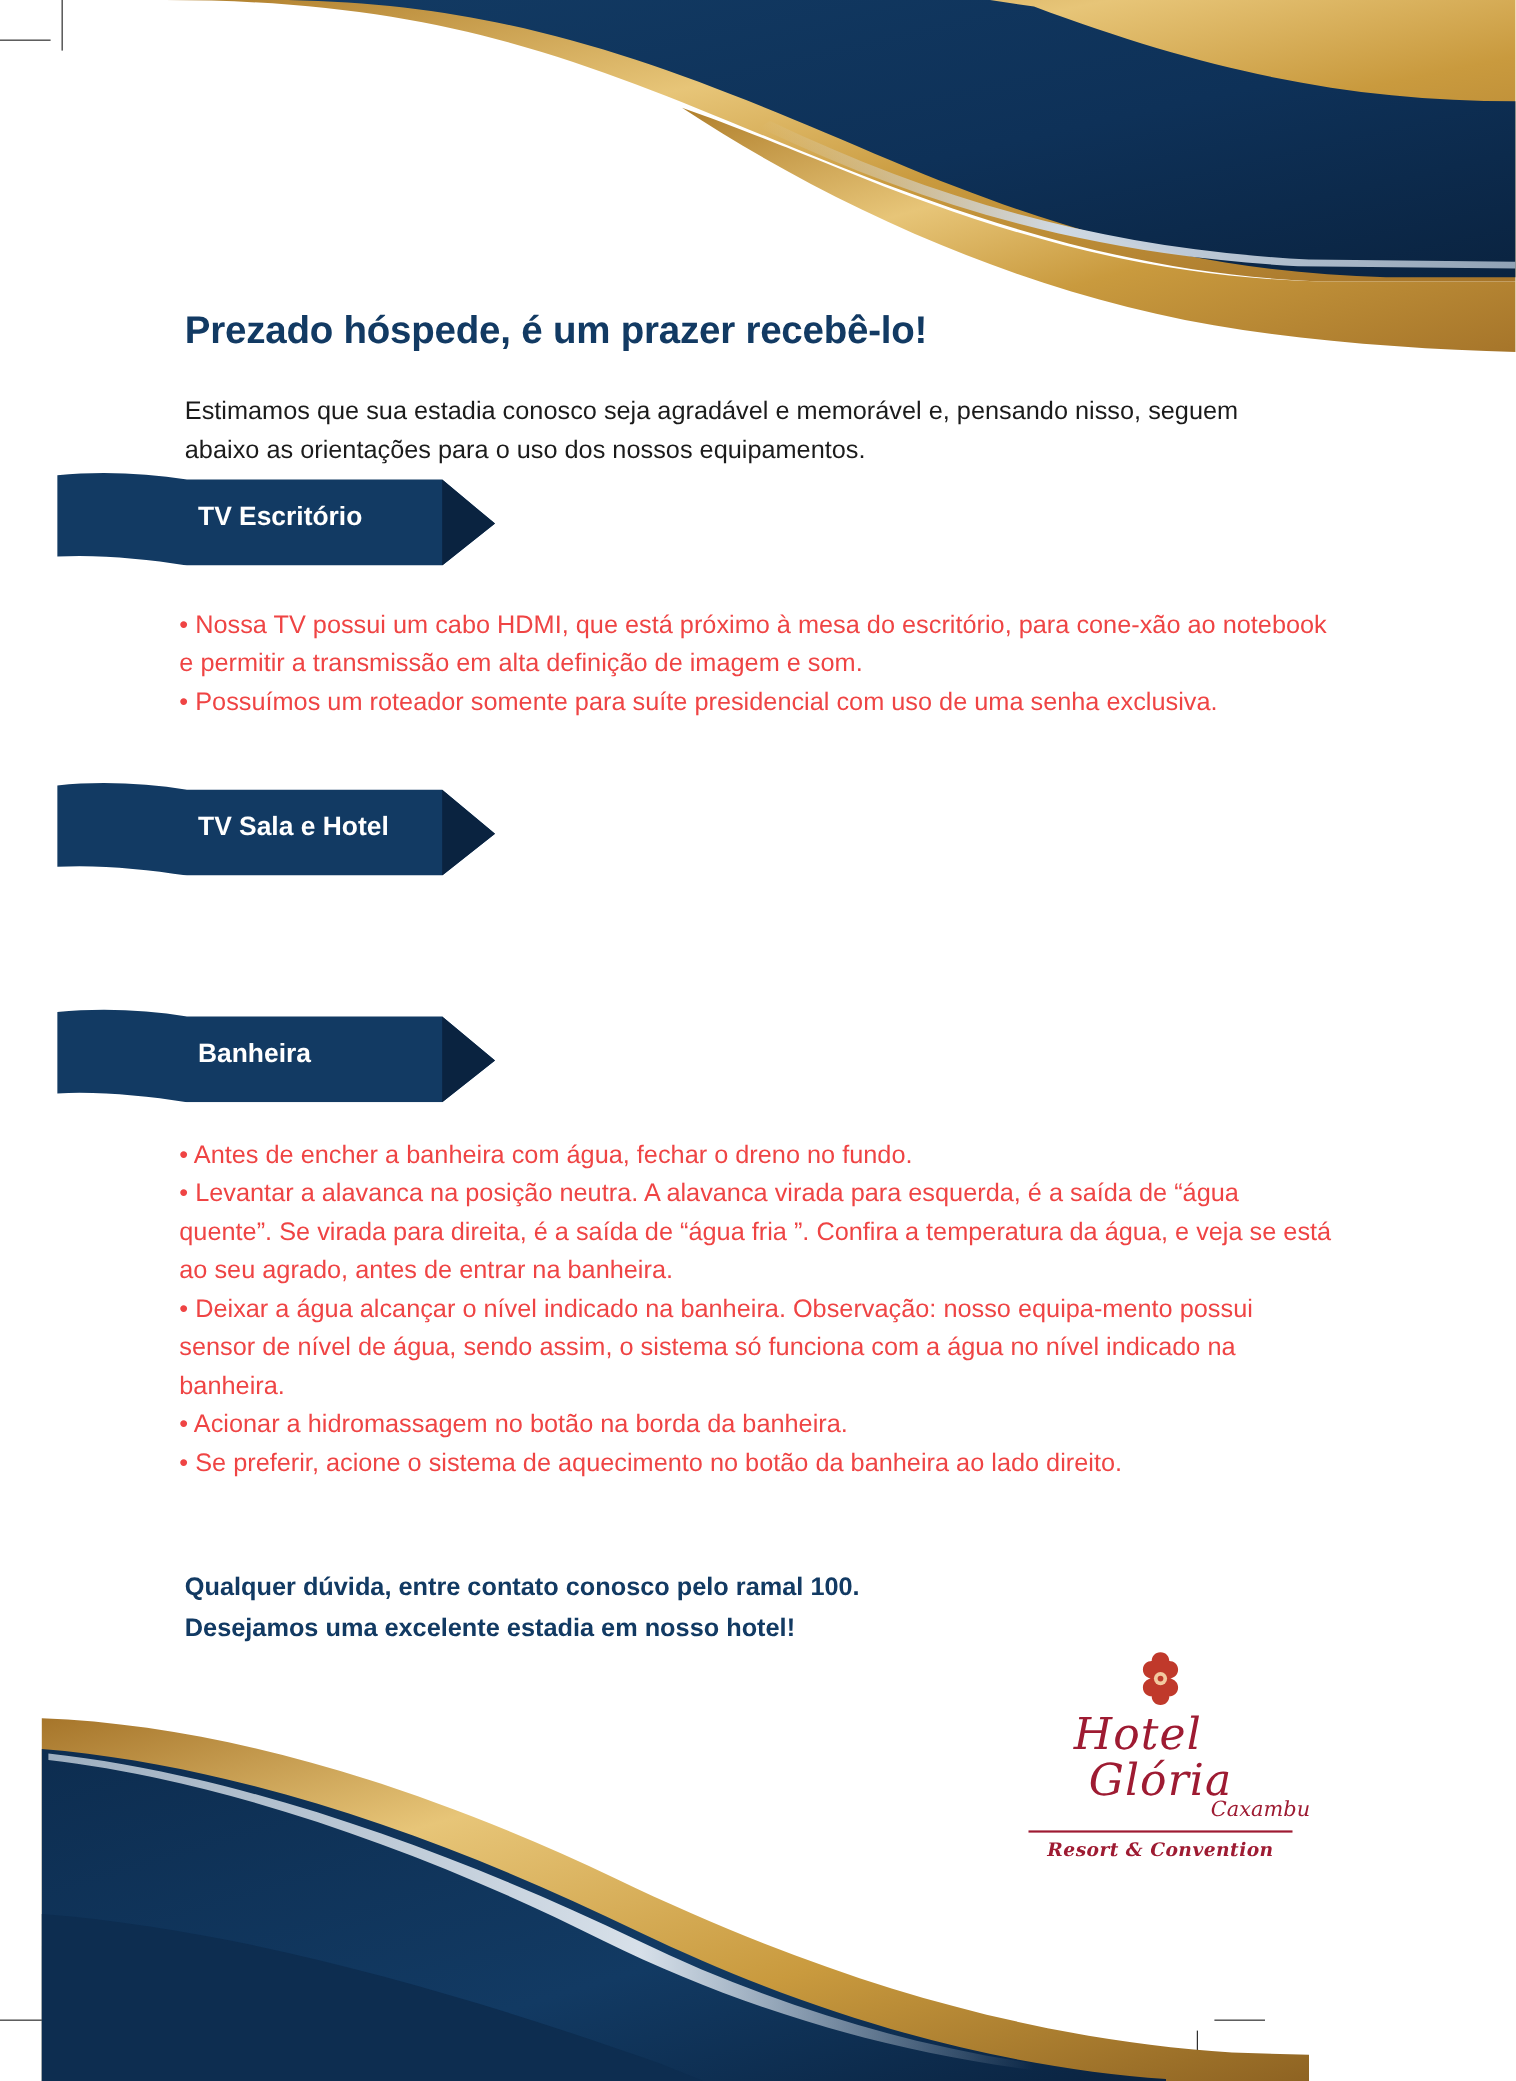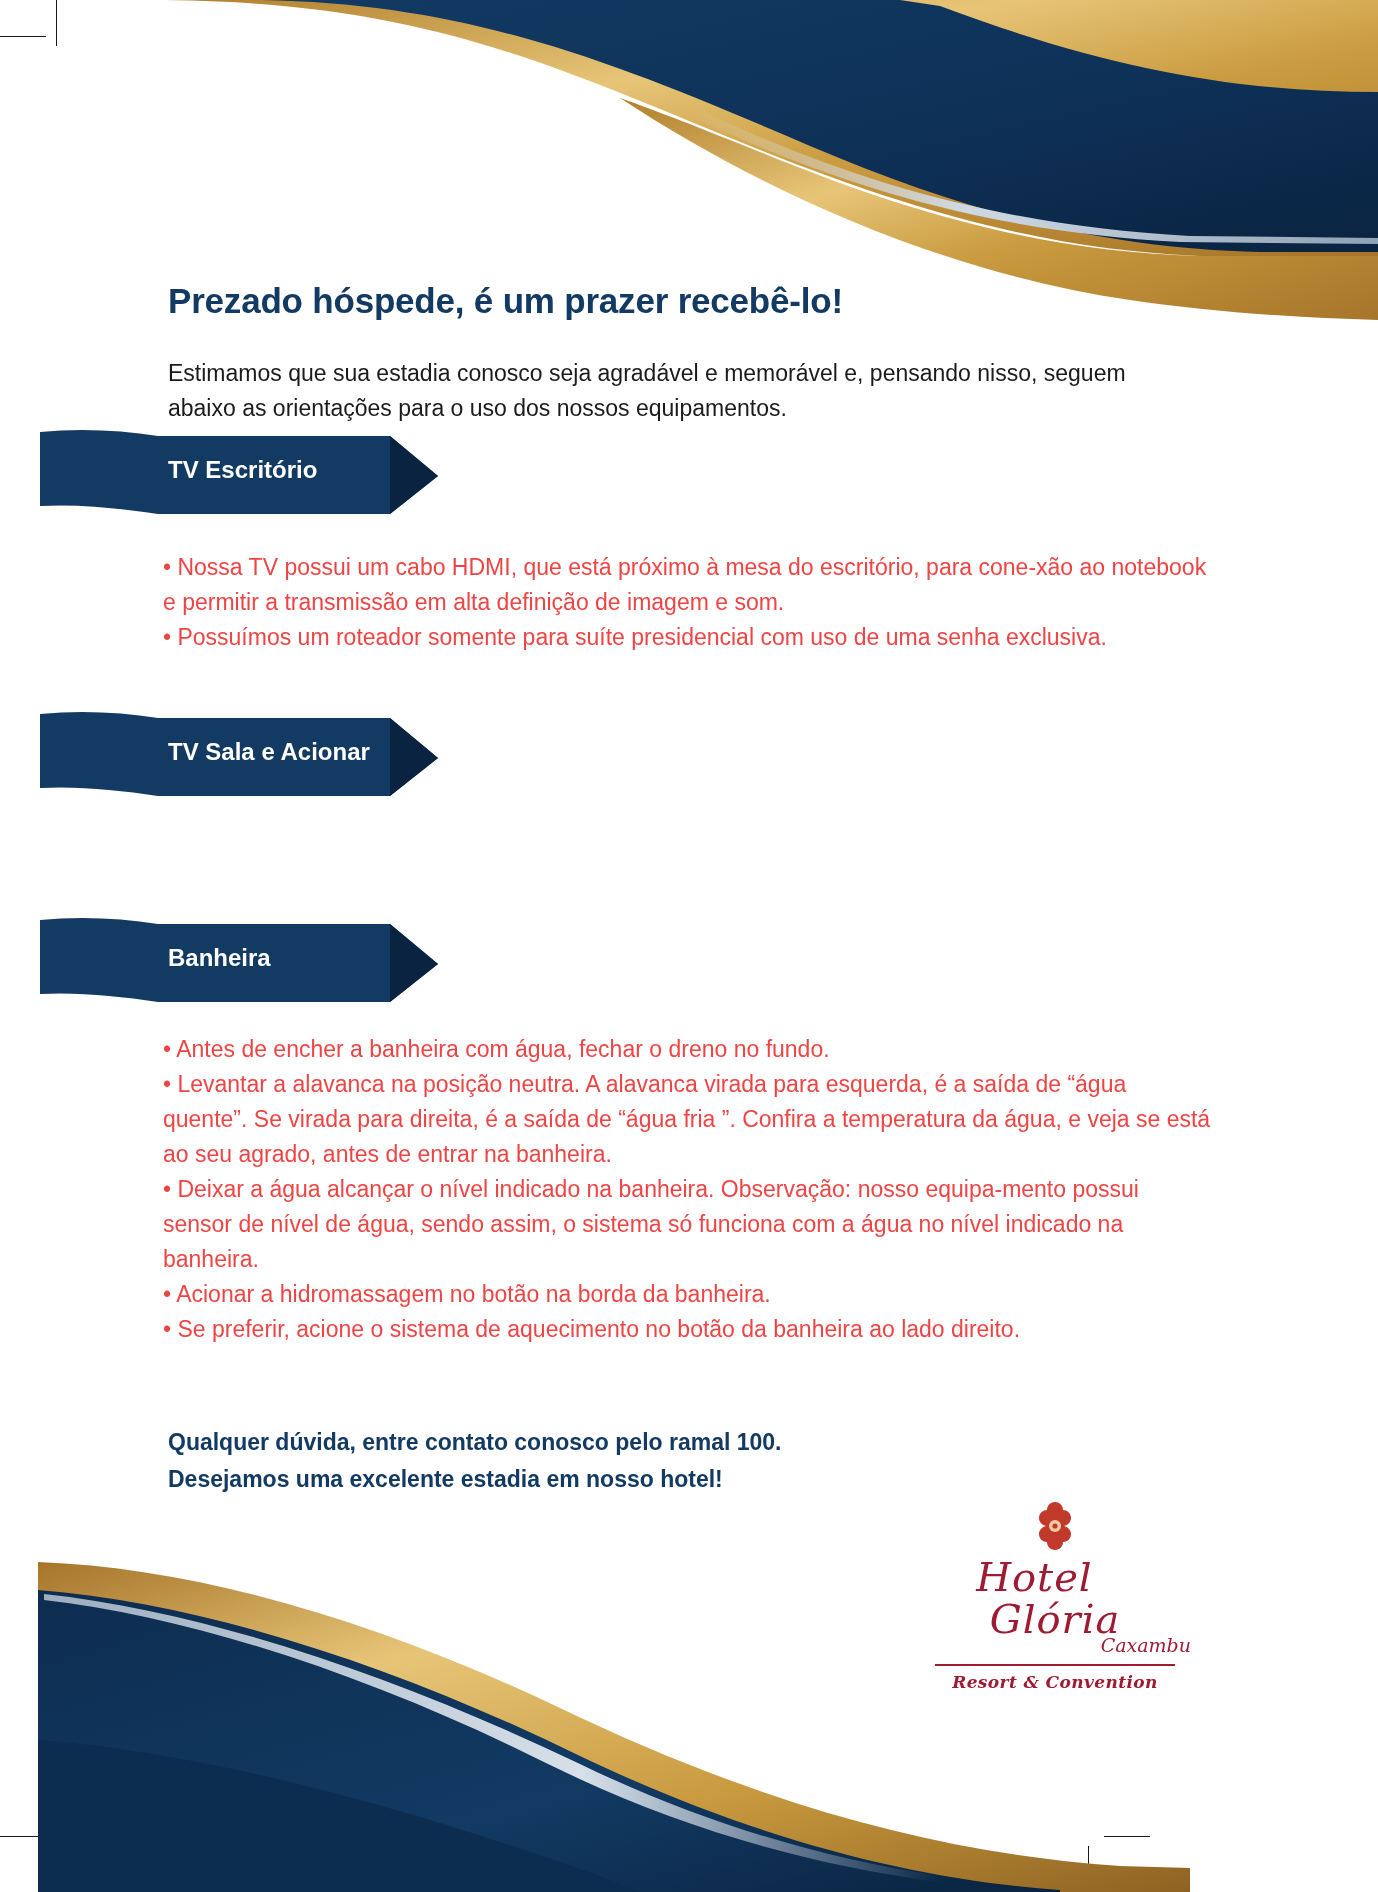--- a/index.html
+++ b/index.html
@@ -62,21 +62,21 @@
     top: 356px;
     width: 1030px;
     font-size: 23px;
     line-height: 35px;
     color: #1b1b1b;
   }
 
   
   .band {
     position: absolute;
-    left: 40px;
+    left: 52px;
     height: 86px;
   }
   .band svg { display: block; }
   .band .band-label {
     position: absolute;
     left: 128px;
     top: 28px;
     font-size: 24px;
     font-weight: bold;
     color: #ffffff;
@@ -243,21 +243,21 @@
     <div class="para" style="top:550px;">
       <p>• Nossa TV possui um cabo HDMI, que está próximo à mesa do escritório, para cone-xão ao notebook e permitir a transmissão em alta definição de imagem e som.</p>
       <p>• Possuímos um roteador somente para suíte presidencial com uso de uma senha exclusiva.</p>
     </div>
 
     <div class="band" style="top:710px; width:430px;">
       <svg width="430" height="86" viewBox="0 0 430 86" xmlns="http://www.w3.org/2000/svg">
         <path d="M0,4 C 40,0 80,2 118,8 L 350,8 L 398,48 L 350,86 L 118,86 C 78,80 38,76 0,78 Z" fill="#123a63"></path>
         <path d="M350,8 L398,48 L350,86 Z" fill="#0a2340"></path>
       </svg>
-      <span class="band-label">TV Sala e Acionar</span>
+      <span class="band-label">TV Sala e Hotel</span>
     </div>
 
     <div class="para" style="top:832px;">
     </div>
 
     <div class="band" style="top:916px; width:430px;">
       <svg width="430" height="86" viewBox="0 0 430 86" xmlns="http://www.w3.org/2000/svg">
         <path d="M0,4 C 40,0 80,2 118,8 L 350,8 L 398,48 L 350,86 L 118,86 C 78,80 38,76 0,78 Z" fill="#123a63"></path>
         <path d="M350,8 L398,48 L350,86 Z" fill="#0a2340"></path>
       </svg>

